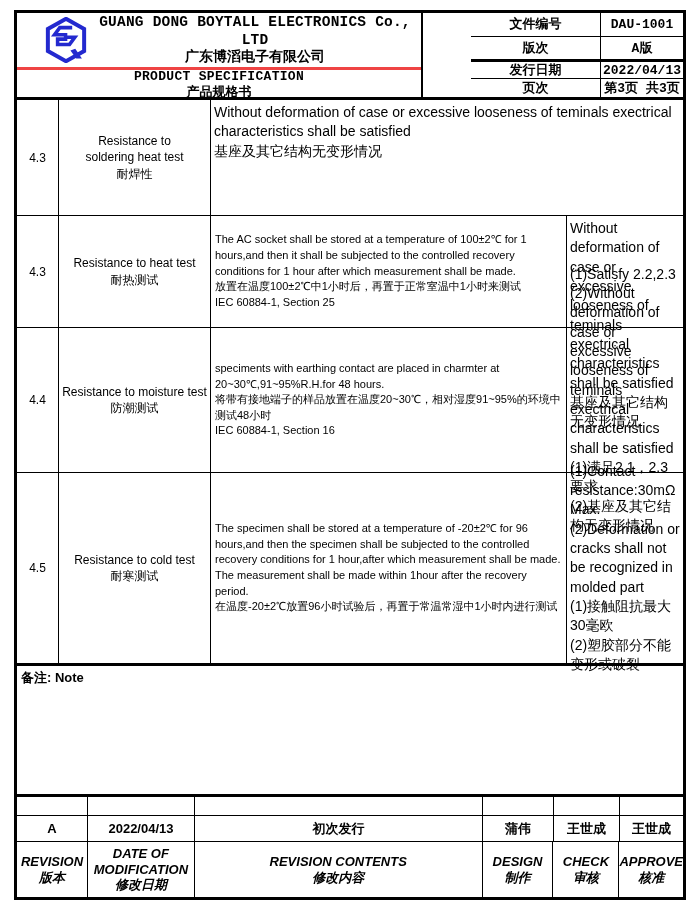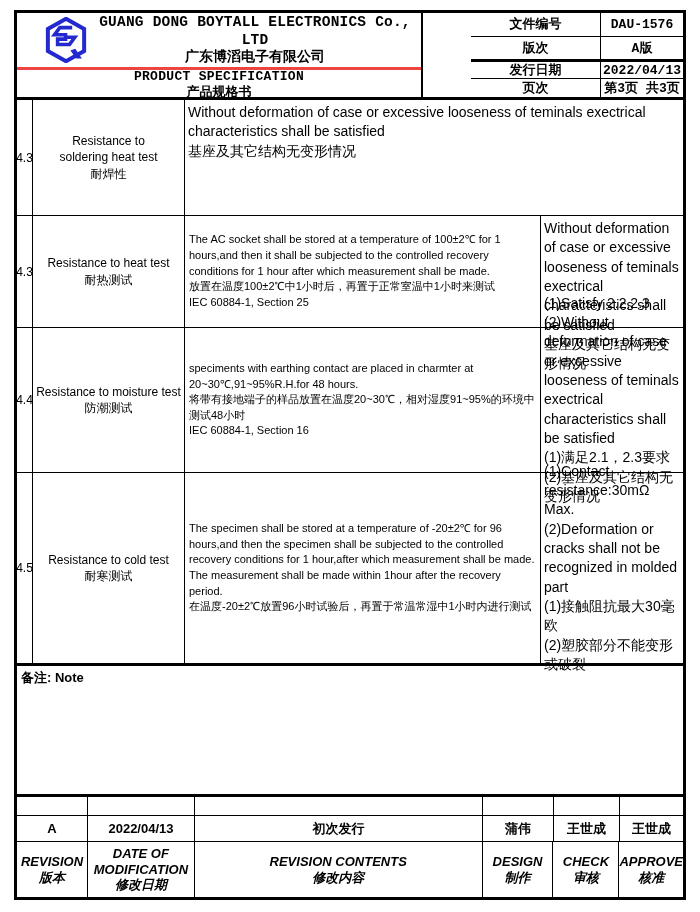--- a/index.html
+++ b/index.html
@@ -33,21 +33,21 @@
   .meta-label { width:130px; border-right:1.5px solid #000; display:flex; align-items:center;
                 justify-content:center; font-size:13px; font-weight:bold; }
   .meta-value { flex:1; display:flex; align-items:center; justify-content:center;
                 font-size:13px; font-weight:bold; }
   
   .spec-table { border-top:3px solid #000; display:flex; flex-direction:column; }
   .spec-row { display:flex; border-bottom:1.5px solid #000; }
   .spec-row:last-child { border-bottom:none; }
   .spec-row.h0 { height:116px; } .spec-row.h1 { height:112px; }
   .spec-row.h2 { height:145px; } .spec-row.h3 { height:190px; }
-  .c-no { width:16px; border-right:1.5px solid #000; display:flex; align-items:center;
+  .c-no { width:42px; border-right:1.5px solid #000; display:flex; align-items:center;
           justify-content:center; font-size:12px; }
   .c-name { width:152px; border-right:1.5px solid #000; display:flex; flex-direction:column;
             align-items:center; justify-content:center; text-align:center; font-size:12px;
             line-height:1.35; }
   .c-name .en { white-space:pre-line; }
   .c-desc { width:356px; border-right:1.5px solid #000; display:flex; flex-direction:column;
             justify-content:center; font-size:11px; line-height:1.42; padding:2px 4px;
             white-space:pre-wrap; }
   .c-crit { flex:1; display:flex; flex-direction:column; justify-content:flex-start;
             font-size:14px; line-height:1.38; padding:3px 3px; white-space:pre-wrap; }
@@ -88,21 +88,21 @@
           </div>
         </div>
         <div class="title-block">
           <div class="title-en">PRODUCT SPECIFICATION</div>
           <div class="title-cn">产品规格书</div>
         </div>
       </div>
       <div class="header-right">
         <div class="meta-row r0">
           <div class="meta-label">文件编号</div>
-          <div class="meta-value">DAU-1576</div>
+          <div class="meta-value">DAU-1001</div>
         </div>
         <div class="meta-row r1">
           <div class="meta-label">版次</div>
           <div class="meta-value">A版</div>
         </div>
         <div class="meta-row r2">
           <div class="meta-label">发行日期</div>
           <div class="meta-value">2022/04/13</div>
         </div>
         <div class="meta-row r3">

